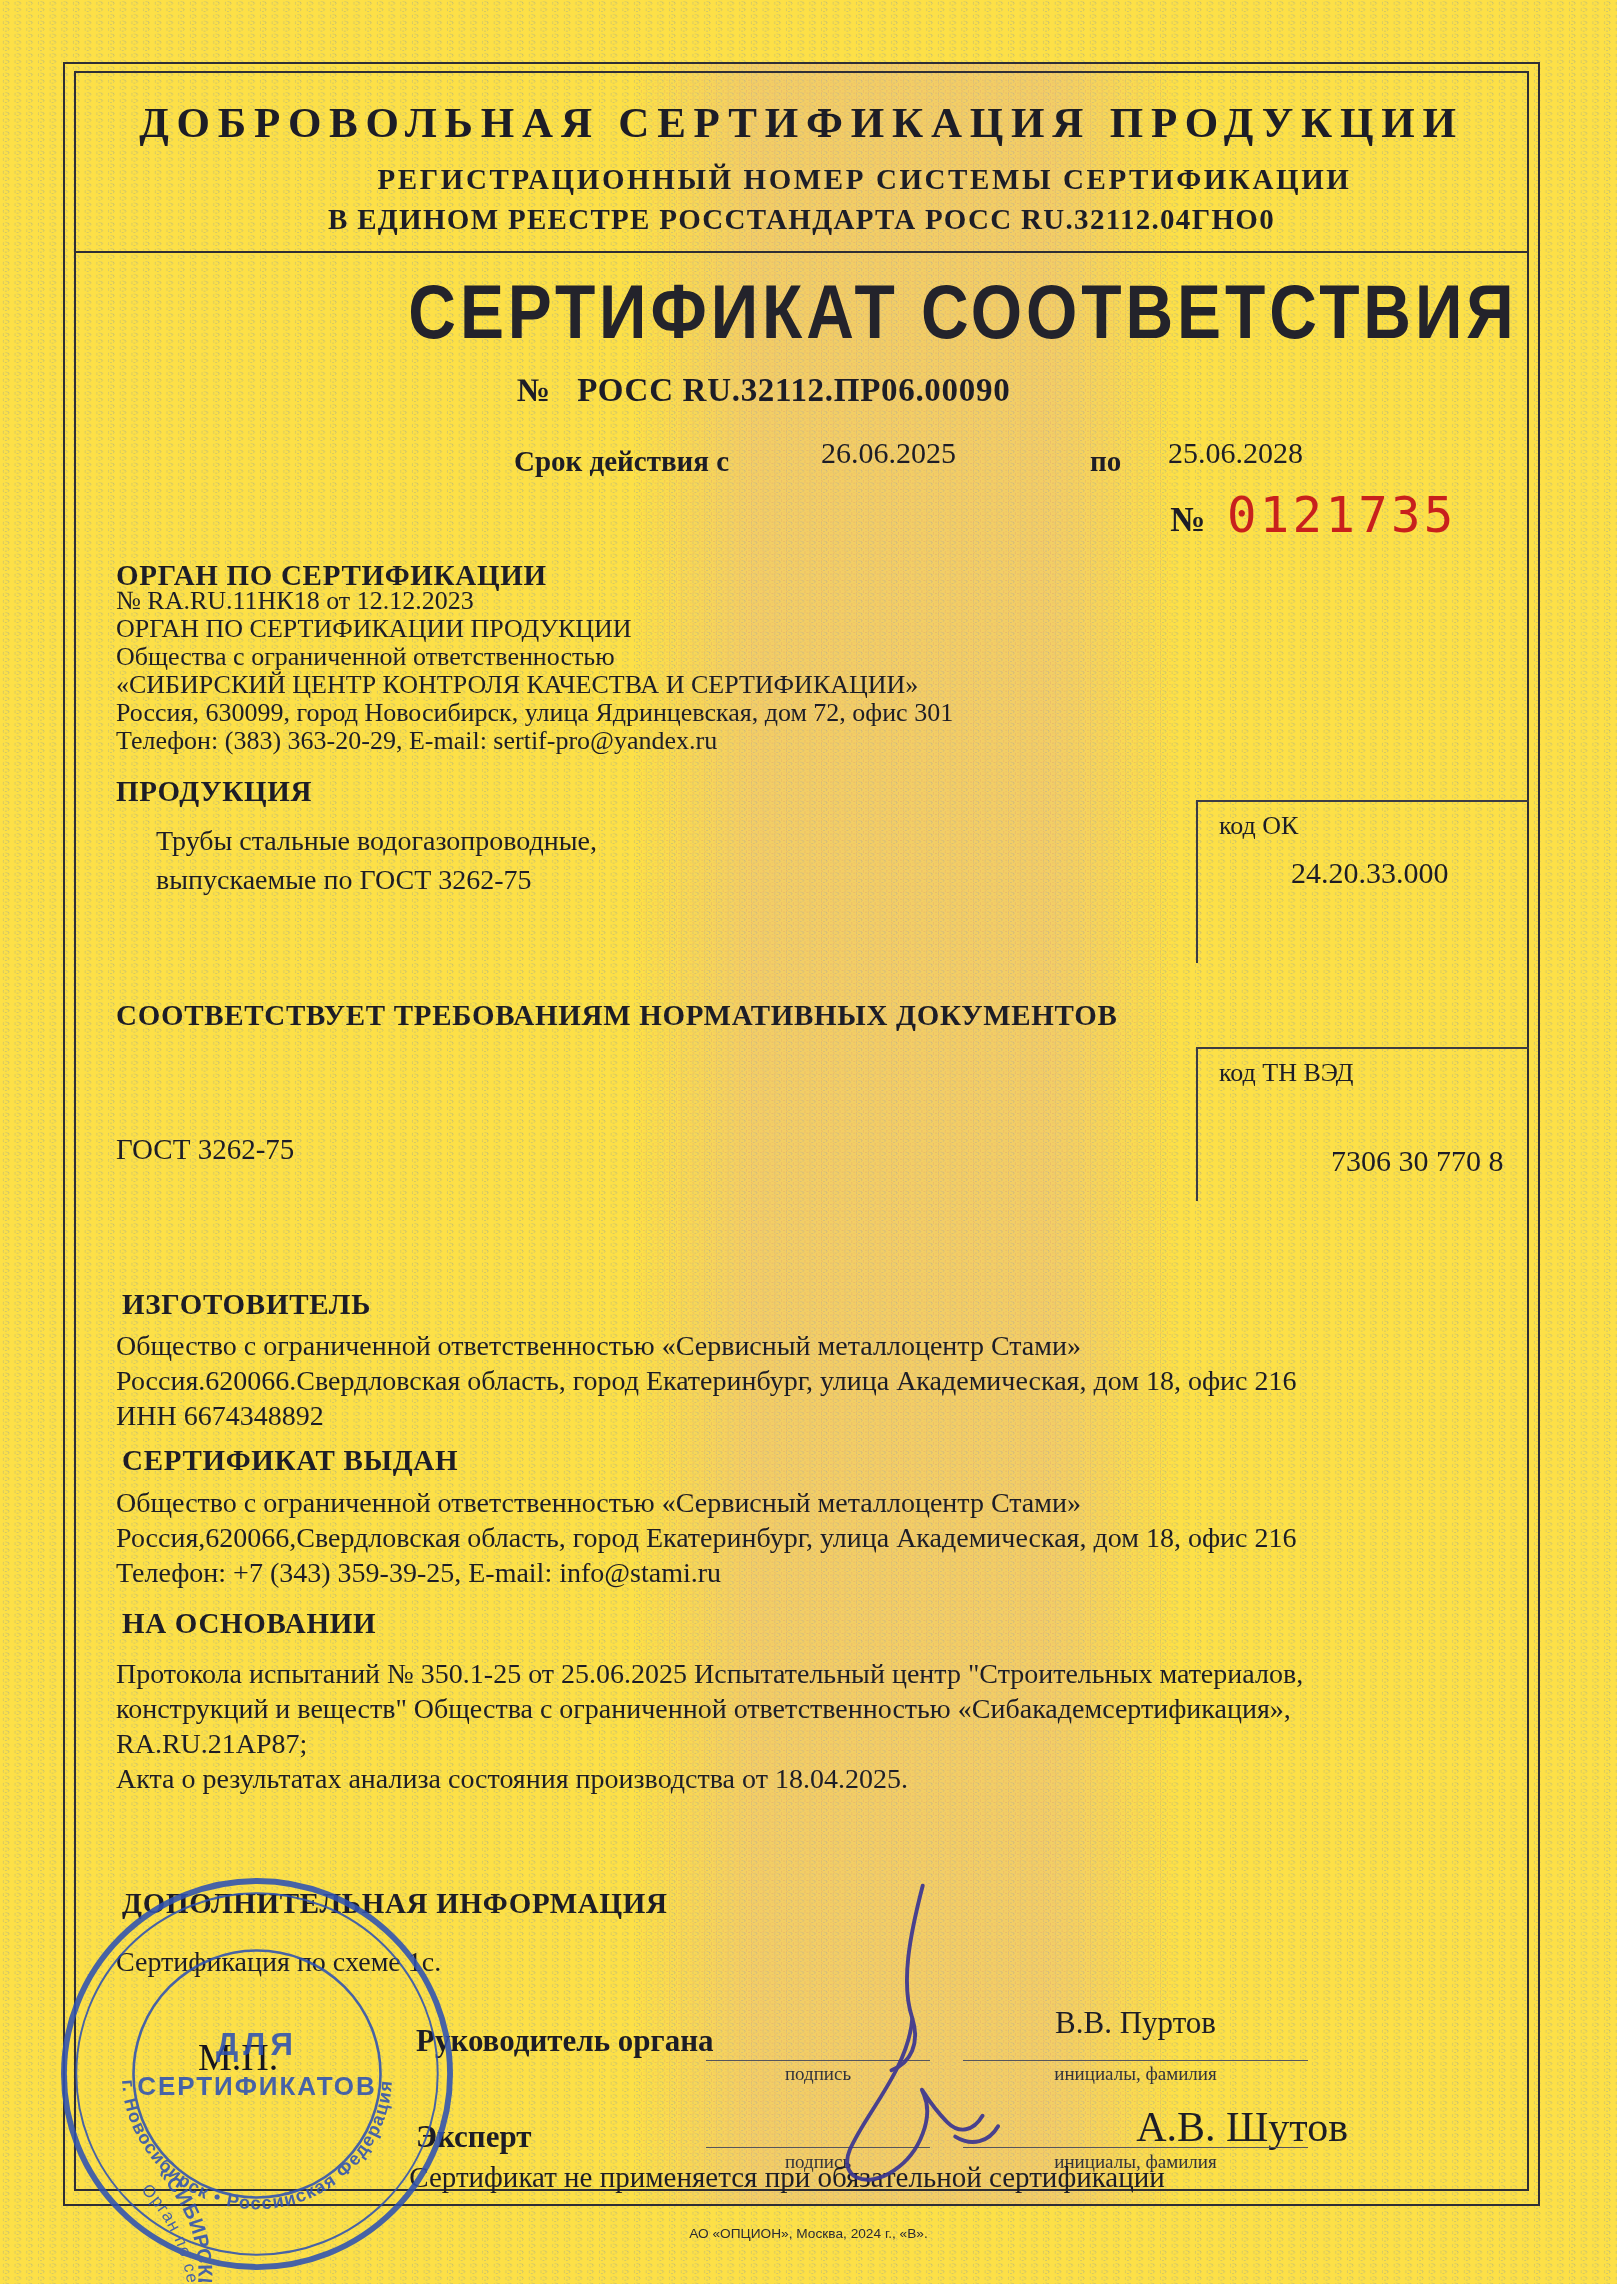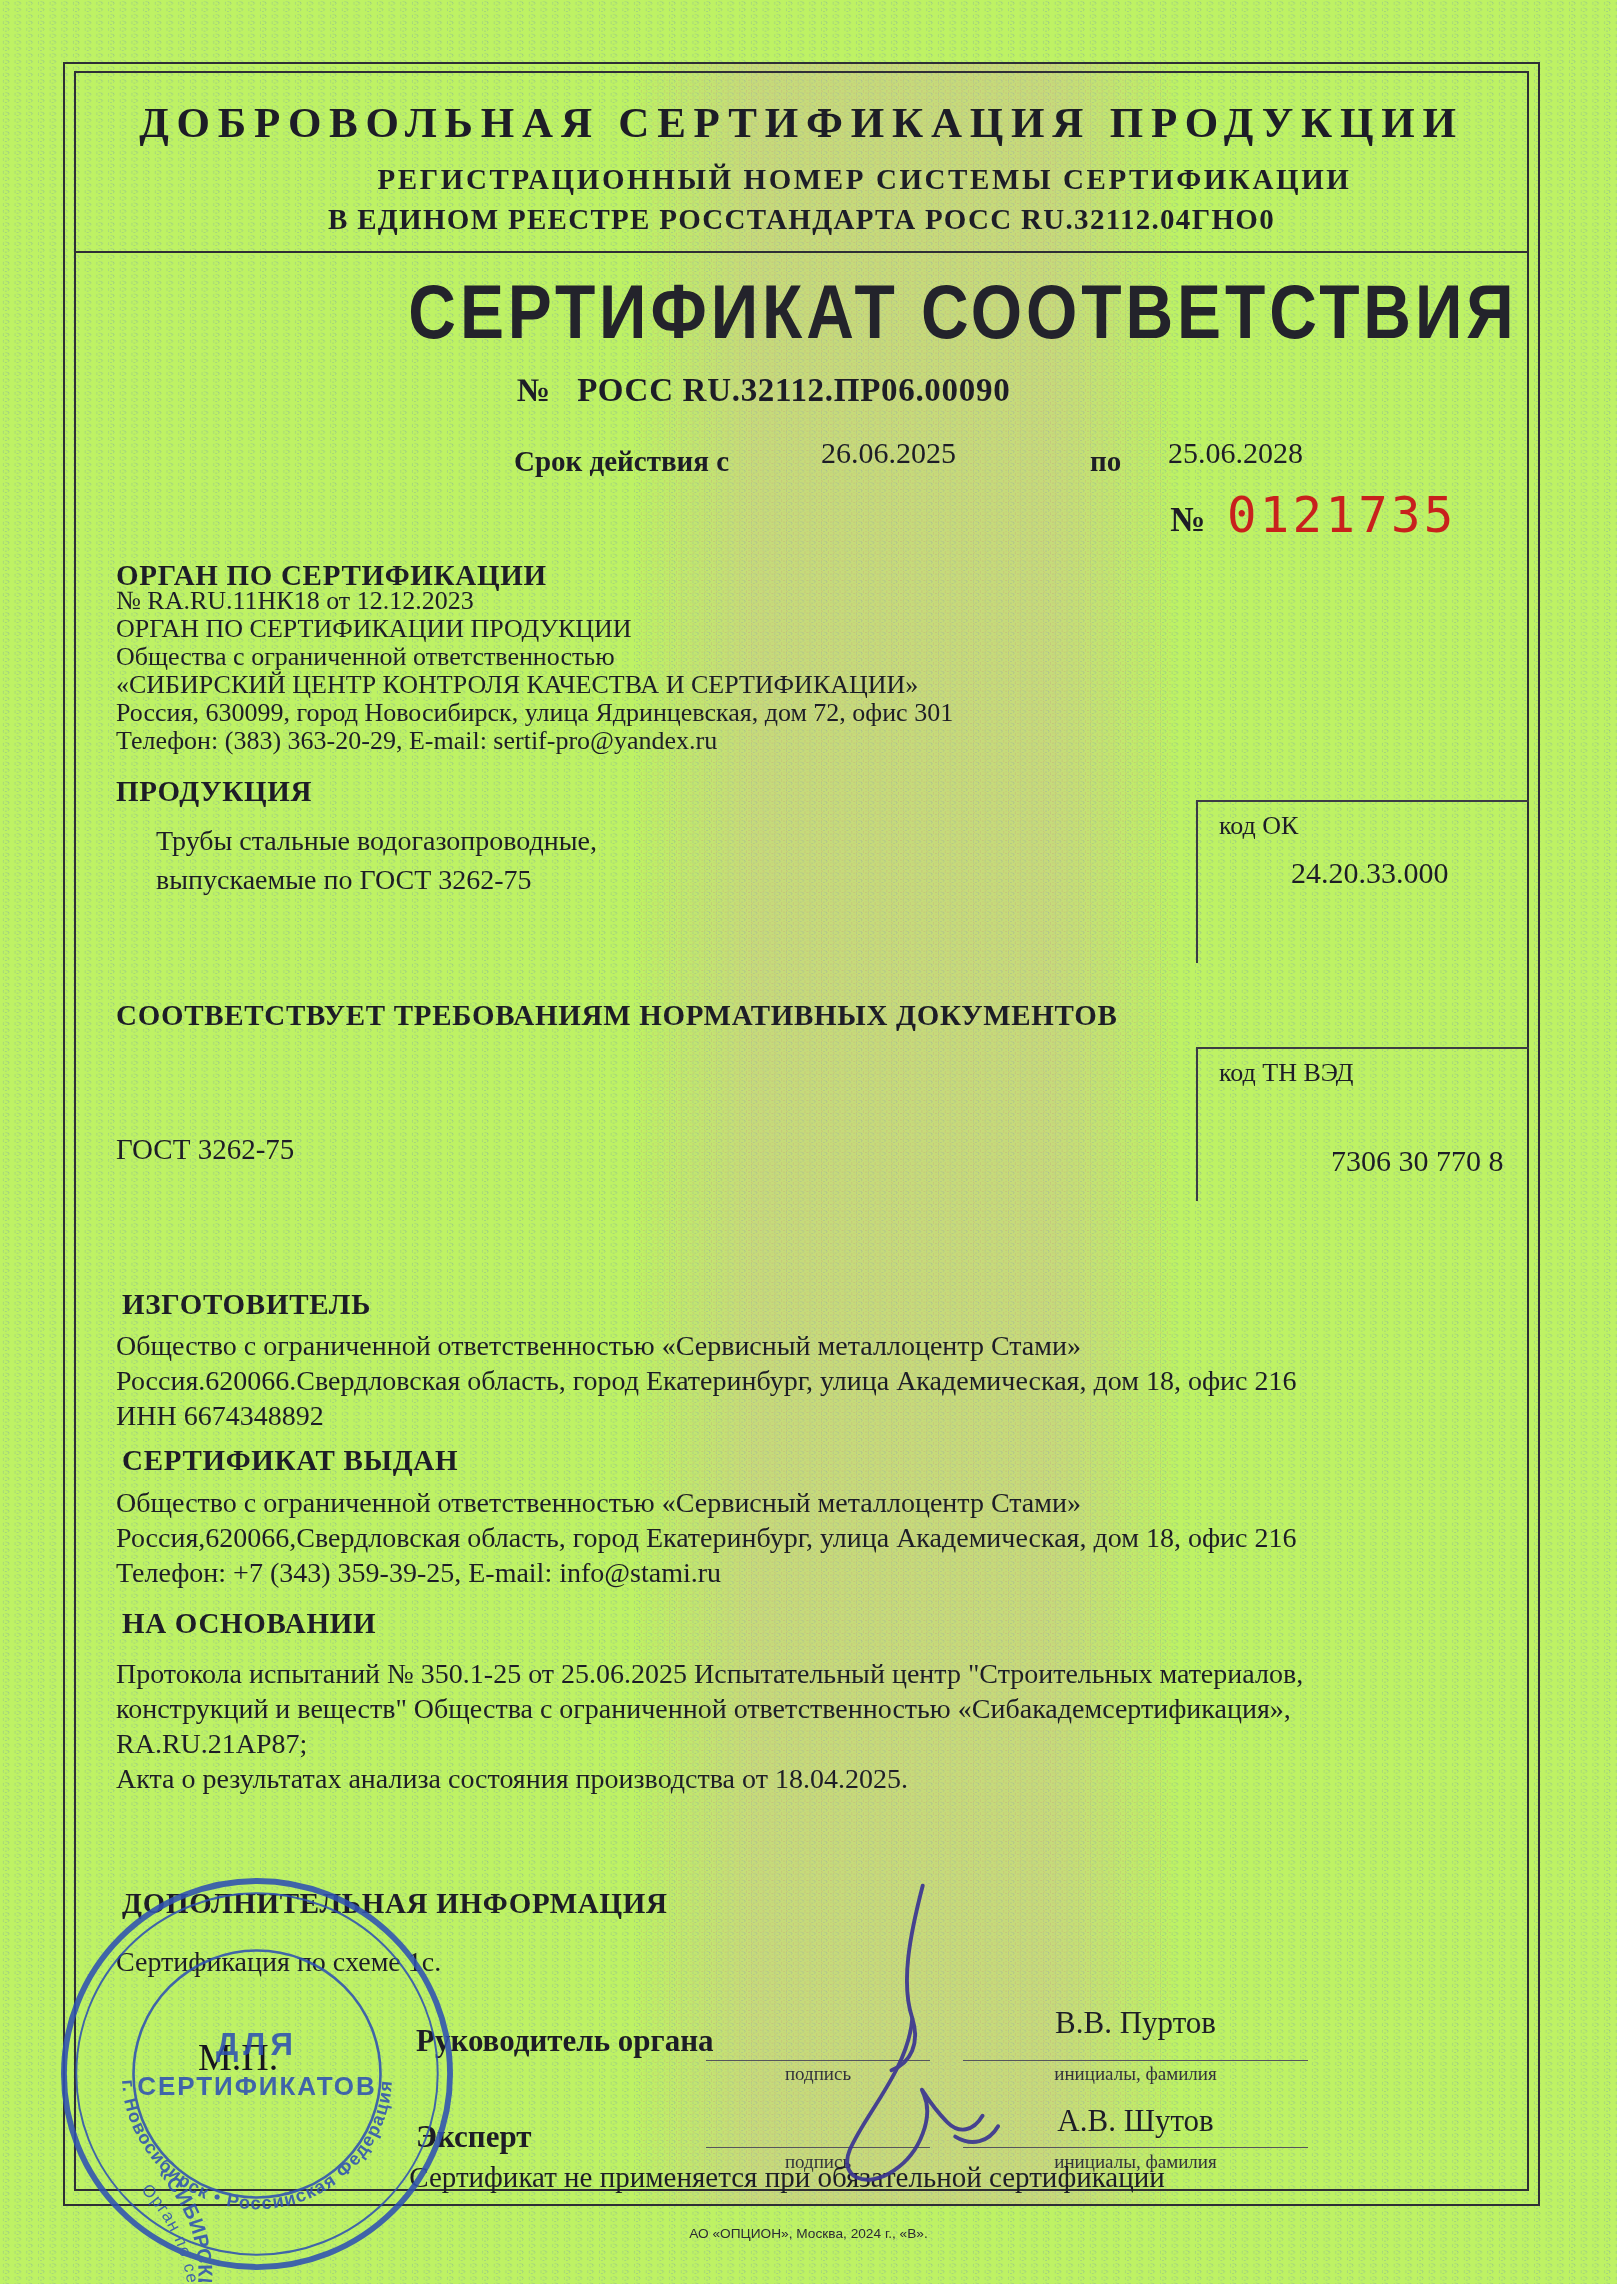--- a/index.html
+++ b/index.html
@@ -1,18 +1,18 @@
 <!DOCTYPE html>
 <html style="font-size:10.4px"><head>
 <meta charset="utf-8">
 <style>
   html,body { margin:0; padding:0; background:#e9e9e6; }
   .page {
     position:relative; width:1617px; height:2284px; overflow:hidden;
-    background:#bef264;
+    background:#fde047;
     font-family:"Liberation Serif", serif;
     color:#1d1d26;
   }
   .texture {
     position:absolute; inset:0;
     background-image:
       radial-gradient(ellipse 4.6px 2.6px at 5.9px 3.3px, rgba(255,255,255,0) 52%, rgba(88,128,194,0.28) 56%, rgba(88,128,194,0.28) 72%, rgba(255,255,255,0) 76%),
       radial-gradient(ellipse 4.6px 2.6px at 0px 6.5px, rgba(255,255,255,0) 52%, rgba(88,128,194,0.20) 56%, rgba(88,128,194,0.20) 72%, rgba(255,255,255,0) 76%);
     background-size:11.7px 6.5px, 11.7px 6.5px;
     background-position:0 0, 5.9px 3.3px;
@@ -68,21 +68,21 @@
   .tnbox-left { position:absolute; left:1196px; top:1047px; height:154px; border-left:2px solid #3c3c44; }
   .tn-label   { position:absolute; left:1219px; top:1058px; font-size:26px; }
   .tn-value   { position:absolute; left:1291px; top:1144px; font-size:30px;margin-left:40px; }
   .gost-line  { position:absolute; left:116px; top:1133px; font-size:29px; }
 
   .mp-label { position:absolute; left:198px; top:2035px; font-size:38px; color:#16161e; }
 
   .sig-role1 { position:absolute; left:416px; top:2023px; font-size:31px; font-weight:bold; }
   .sig-role2 { position:absolute; left:416px; top:2119px; font-size:31px; font-weight:bold; }
   .sig-name1 { position:absolute; left:963px; width:345px; top:2005px; font-size:31px; text-align:center; }
-  .sig-name2 { position:absolute; left:963px; width:345px; top:2103px; font-size:31px; text-align:center; }
+  .sig-name2 { position:absolute; left:1003px; width:345px; top:2103px; font-size:42px; text-align:right; }
   .sig-line  { position:absolute; border-top:1.3px solid #55555c; }
   .l1a { left:706px; top:2060px; width:224px; }
   .l1b { left:963px; top:2060px; width:345px; }
   .l2a { left:706px; top:2147px; width:224px; }
   .l2b { left:963px; top:2147px; width:345px; }
   .sig-caption { position:absolute; font-size:19px; text-align:center; color:#33333a; }
   .c1a { left:706px; width:224px; top:2063px; }
   .c1b { left:963px; width:345px; top:2063px; }
   .c2a { left:706px; width:224px; top:2151px; }
   .c2b { left:963px; width:345px; top:2151px; }

